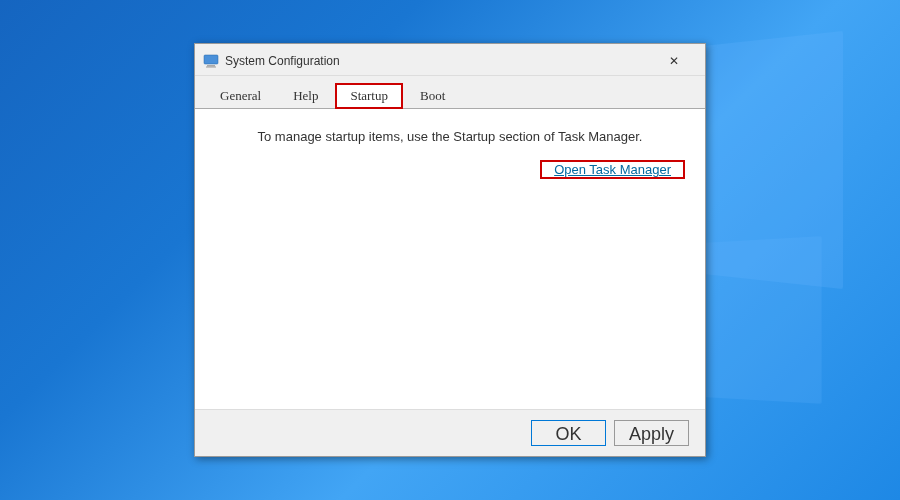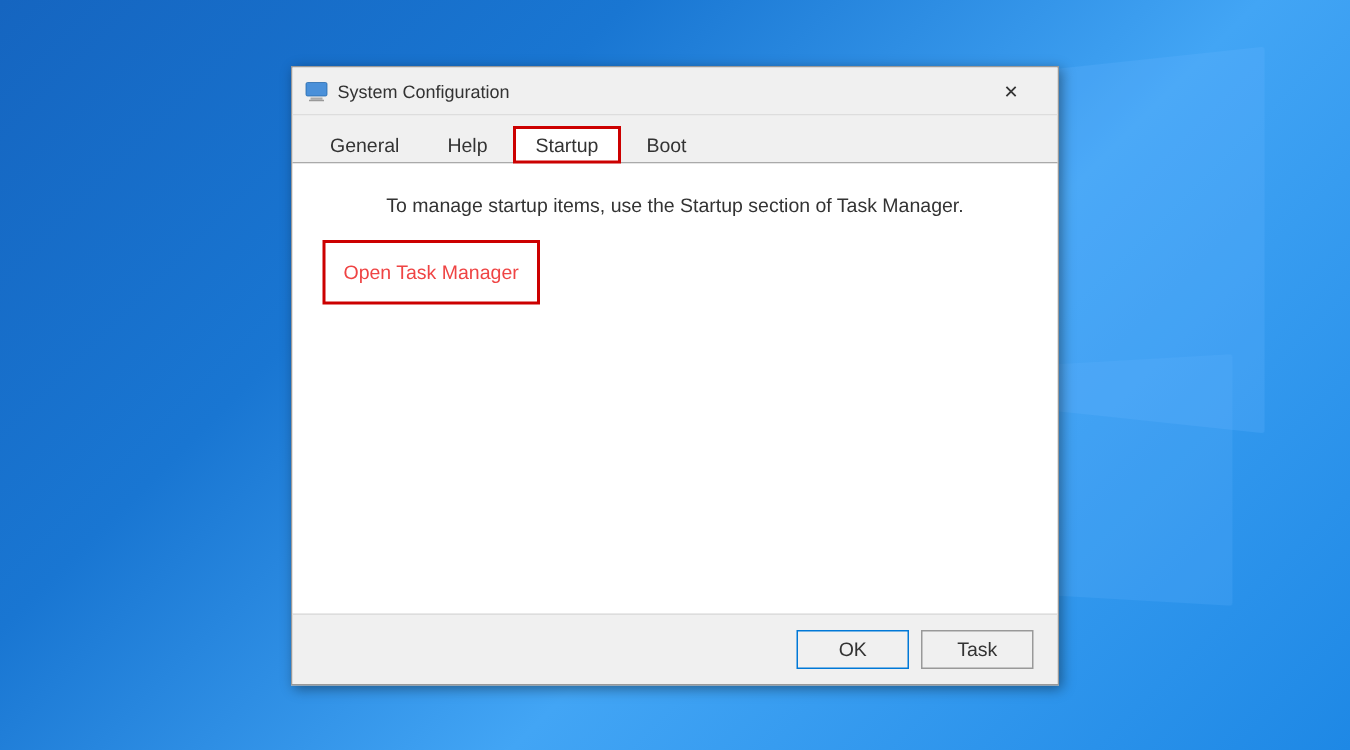--- a/index.html
+++ b/index.html
@@ -124,20 +124,21 @@
       color: #333;
     }
 
     
     .tab-bar {
       display: flex;
       background: #f0f0f0;
       padding: 6px 10px 0 10px;
       border-bottom: 1px solid #aaa;
       gap: 2px;
+      font-family: Liberation Serif, serif;
     }
 
     .tab {
       padding: 4px 14px;
       border: 1px solid transparent;
       border-bottom: none;
       cursor: pointer;
       font-size: 13px;
       color: #333;
       background: transparent;
@@ -159,59 +160,60 @@
     }
 
     
     .content {
       background: #ffffff;
       flex: 1;
       padding: 20px;
       min-height: 300px;
       display: flex;
       flex-direction: column;
-      align-items: flex-start;
+      align-items: flex-end;
     }
 
     .content-text {
       font-size: 13px;
       color: #333;
       text-align: center;
       margin-bottom: 16px;
       width: 100%;
     }
 
     .open-task-manager-btn {
       display: inline-block;
-      padding: 12px 12px;
+      padding: 0 12px;
       border: 2px solid #cc0000;
       background: transparent;
-      color: #ef4444;
-      cursor: pointer;
-      font-size: 13px;
+      color: #0369a1;
+      cursor: pointer;
+      font-size: 13px;
+      text-decoration: underline;
     }
 
     
     .button-bar {
       background: #f0f0f0;
       padding: 10px 16px;
       display: flex;
       justify-content: flex-end;
       gap: 8px;
       border-top: 1px solid #ddd;
     }
 
     .dialog-btn {
       min-width: 75px;
       height: 26px;
       padding: 3px 12px;
       border: 1px solid #999;
       background: #f0f0f0;
       cursor: pointer;
-      font-size: 13px;
+      font-size: 18px;
       color: #333;
       font-family: 'Segoe UI', Arial, sans-serif;
     }
 
     .dialog-btn.ok {
       border-color: #0078d7;
     }
   </style>
 </head>
 <body>
@@ -257,18 +259,18 @@
         </div>
       </div>
 
       <div class="content">
         <p class="content-text">To manage startup items, use the Startup section of Task Manager.</p>
         <button class="open-task-manager-btn">Open Task Manager</button>
       </div>
 
       <div class="button-bar">
         <button class="dialog-btn ok">OK</button>
-        <button class="dialog-btn">Task</button>
+        <button class="dialog-btn">Apply</button>
       </div>
 
     </div>
   </div>
 </div>
 
 </body></html>

